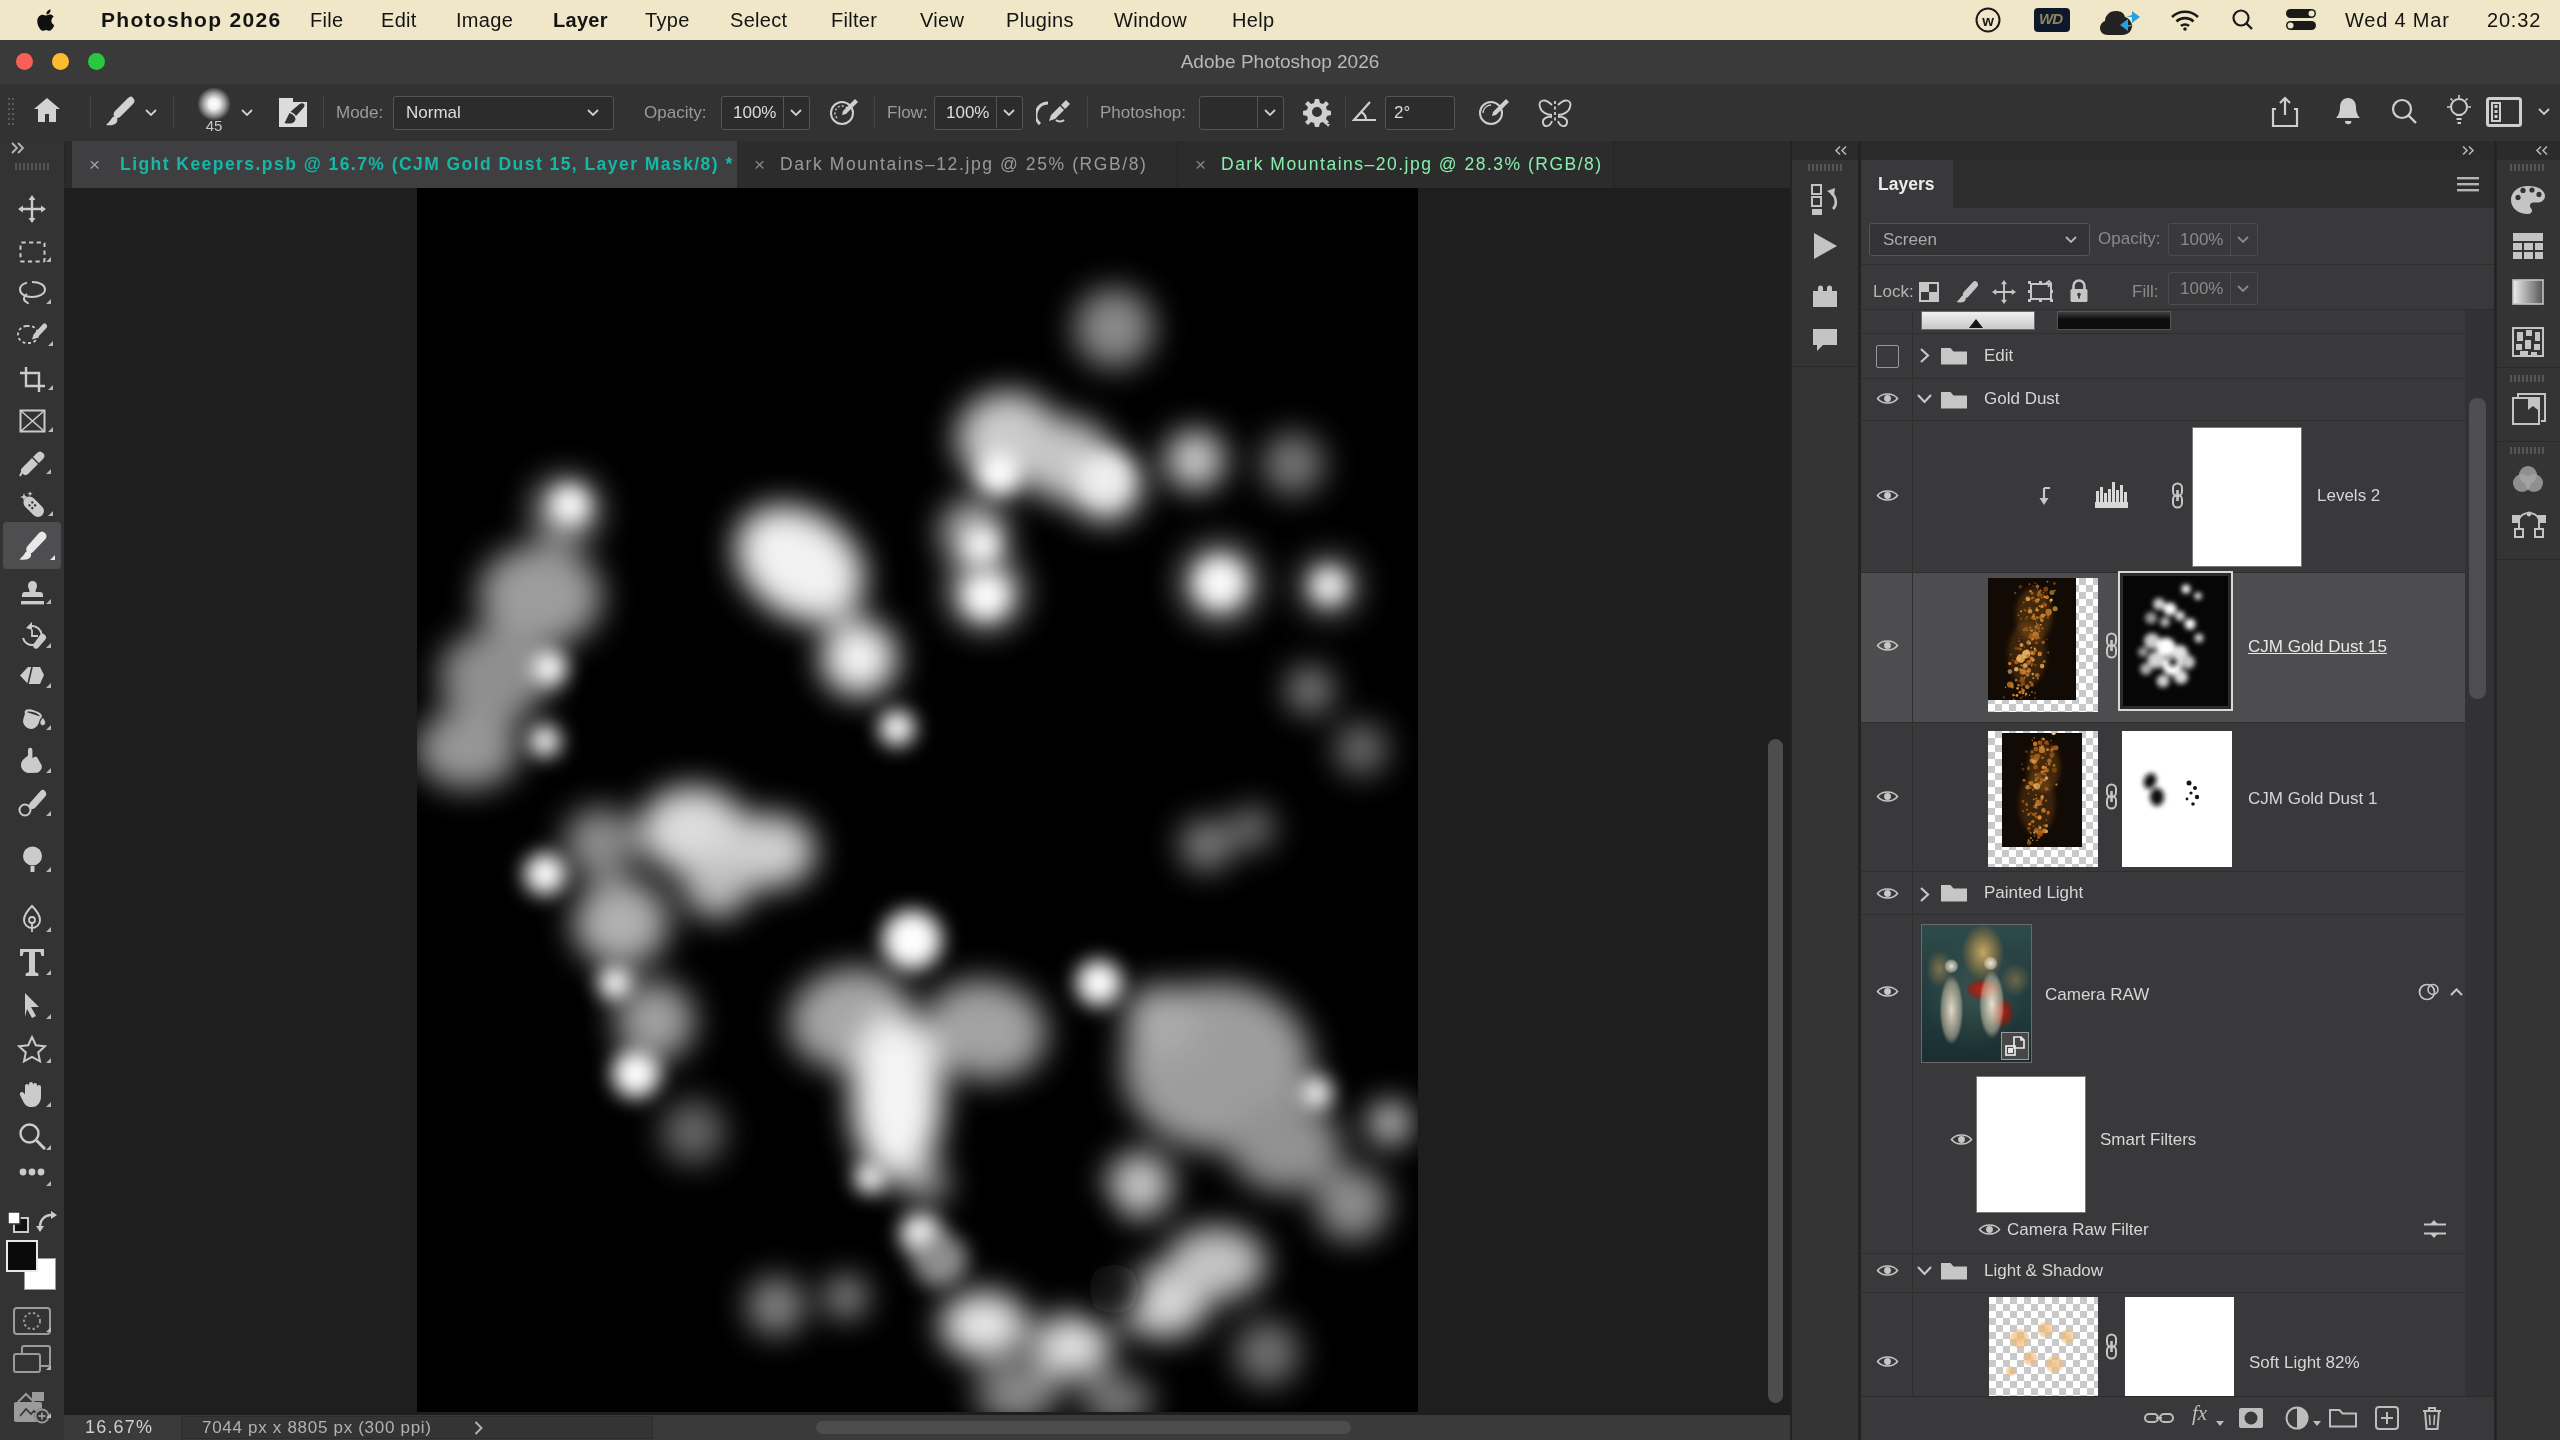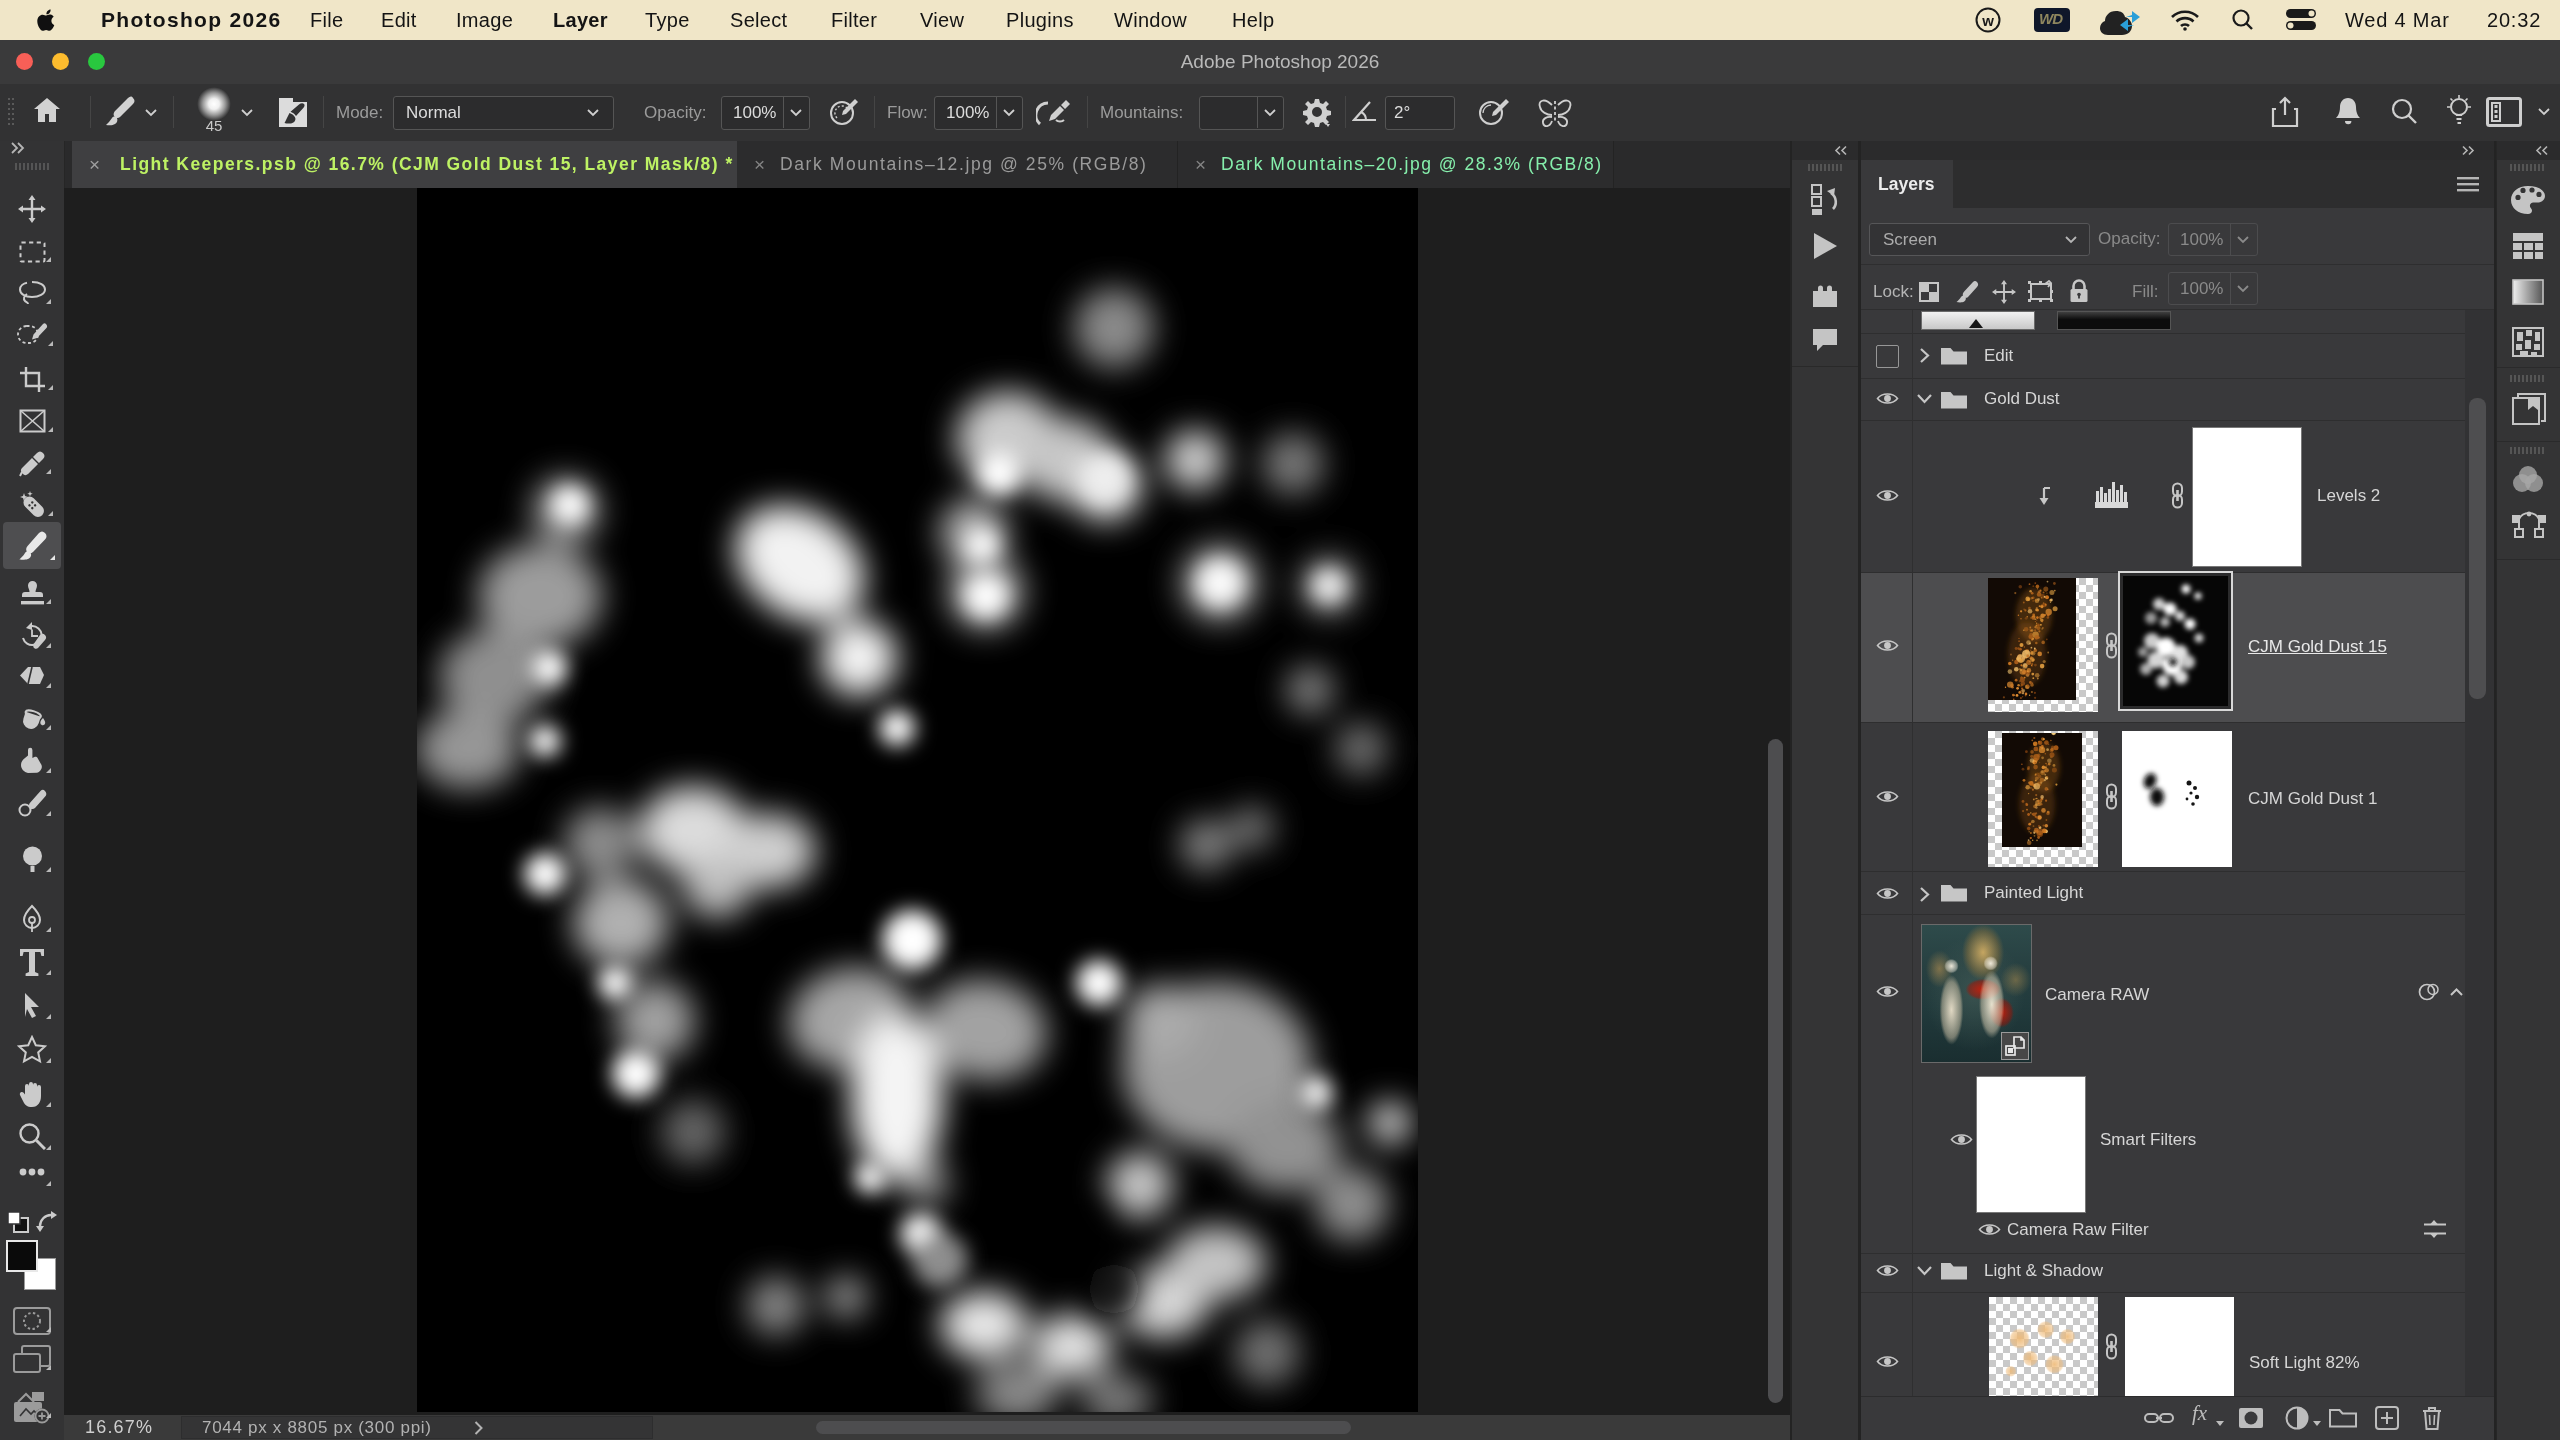--- a/index.html
+++ b/index.html
@@ -134,21 +134,21 @@
       <svg class="chev" style="left:68px;top:12px;" viewBox="0 0 12 8">
         <path d="M1 1 L6 6 L11 1" stroke="#cfcfcf" stroke-width="1.8" fill="none"></path>
       </svg>
     </div>
 <svg class="a" style="left:1036px;top:12px;" width="36" height="32" viewBox="0 0 36 32">
       <path d="M4 28 a12 12 0 0 1 8-21" stroke="#cfcfcf" stroke-width="3" fill="none"></path>
       <path d="M30 4 l4 4 -5 5 -4-4 z M24 10 l4 4 -9 9 -6 2 2-6 z" fill="#cfcfcf"></path>
       <path d="M20 24 c2 2 6 2 8 0" stroke="#cfcfcf" stroke-width="2" fill="none"></path>
     </svg>
 <div class="sep" style="left:1087px;"></div>
-<span class="a lab" style="left:1100px;top:0;line-height:57px;">Mountains:</span>
+<span class="a lab" style="left:1100px;top:0;line-height:57px;">Photoshop:</span>
 <div class="obox" style="left:1199px;width:83px;">
       <div style="position:absolute;left:57px;top:0;width:1px;height:31px;background:#555;"></div>
       <svg class="chev" style="left:64px;top:12px;" viewBox="0 0 12 8">
         <path d="M1 1 L6 6 L11 1" stroke="#cfcfcf" stroke-width="1.8" fill="none"></path>
       </svg>
     </div>
 <svg class="a" style="left:1302px;top:13px;" width="30" height="30" viewBox="0 0 30 30">
       <path fill="#cfcfcf" d="M13 2 h4 l1 4 3 1 3-3 3 3 -3 3 1 3 4 1 v4 l-4 1 -1 3 3 3 -3 3 -3-3 -3 1 -1 4 h-4 l-1-4 -3-1 -3 3 -3-3 3-3 -1-3 -4-1 v-4 l4-1 1-3 -3-3 3-3 3 3 3-1 z M15 10 a5 5 0 1 0 0 10 a5 5 0 0 0 0-10z"></path>
       <path d="M24 27 l4 0 -2 3 z" fill="#cfcfcf"></path>
     </svg>
@@ -196,21 +196,21 @@
       <rect x="8.5" y="18" width="3" height="3" fill="#cfcfcf"></rect>
     </svg>
 <svg class="chev" style="left:2538px;top:24px;" viewBox="0 0 12 8">
       <path d="M1 1 L6 6 L11 1" stroke="#cfcfcf" stroke-width="1.8" fill="none"></path>
     </svg>
 </div>
 
 <div id="tabbar" class="a" style="left:64px;top:141px;width:1726px;height:47px;background:#2a2a2b;">
 <div class="a" style="left:8px;top:0;width:665px;height:47px;background:#3f3f41;">
 <span style="position:absolute;left:17px;top:13px;font-size:19px;color:#9f9f9f;">×</span>
-<span style="position:absolute;left:48px;top:0;line-height:47px;font-size:17.5px;font-weight:bold;color:#bef264;letter-spacing:1.45px;">Light Keepers.psb @ 16.7% (CJM Gold Dust 15, Layer Mask/8) *</span>
+<span style="position:absolute;left:48px;top:0;line-height:47px;font-size:17.5px;font-weight:bold;color:#14b8a6;letter-spacing:1.45px;">Light Keepers.psb @ 16.7% (CJM Gold Dust 15, Layer Mask/8) *</span>
 </div>
 <div class="a" style="left:673px;top:0;width:440px;height:47px;background:#2c2c2d;border-right:1px solid #232323;">
 <span style="position:absolute;left:17px;top:13px;font-size:19px;color:#848484;">×</span>
 <span style="position:absolute;left:43px;top:0;line-height:47px;font-size:17.5px;color:#9a9a9a;letter-spacing:1.6px;">Dark Mountains–12.jpg @ 25% (RGB/8)</span>
 </div>
 <div class="a" style="left:1114px;top:0;width:435px;height:47px;background:#2c2c2d;border-right:1px solid #232323;">
 <span style="position:absolute;left:17px;top:13px;font-size:19px;color:#848484;">×</span>
 <span style="position:absolute;left:43px;top:0;line-height:47px;font-size:17.5px;color:#86efac;letter-spacing:1.5px;">Dark Mountains–20.jpg @ 28.3% (RGB/8)</span>
 </div>
 </div>

